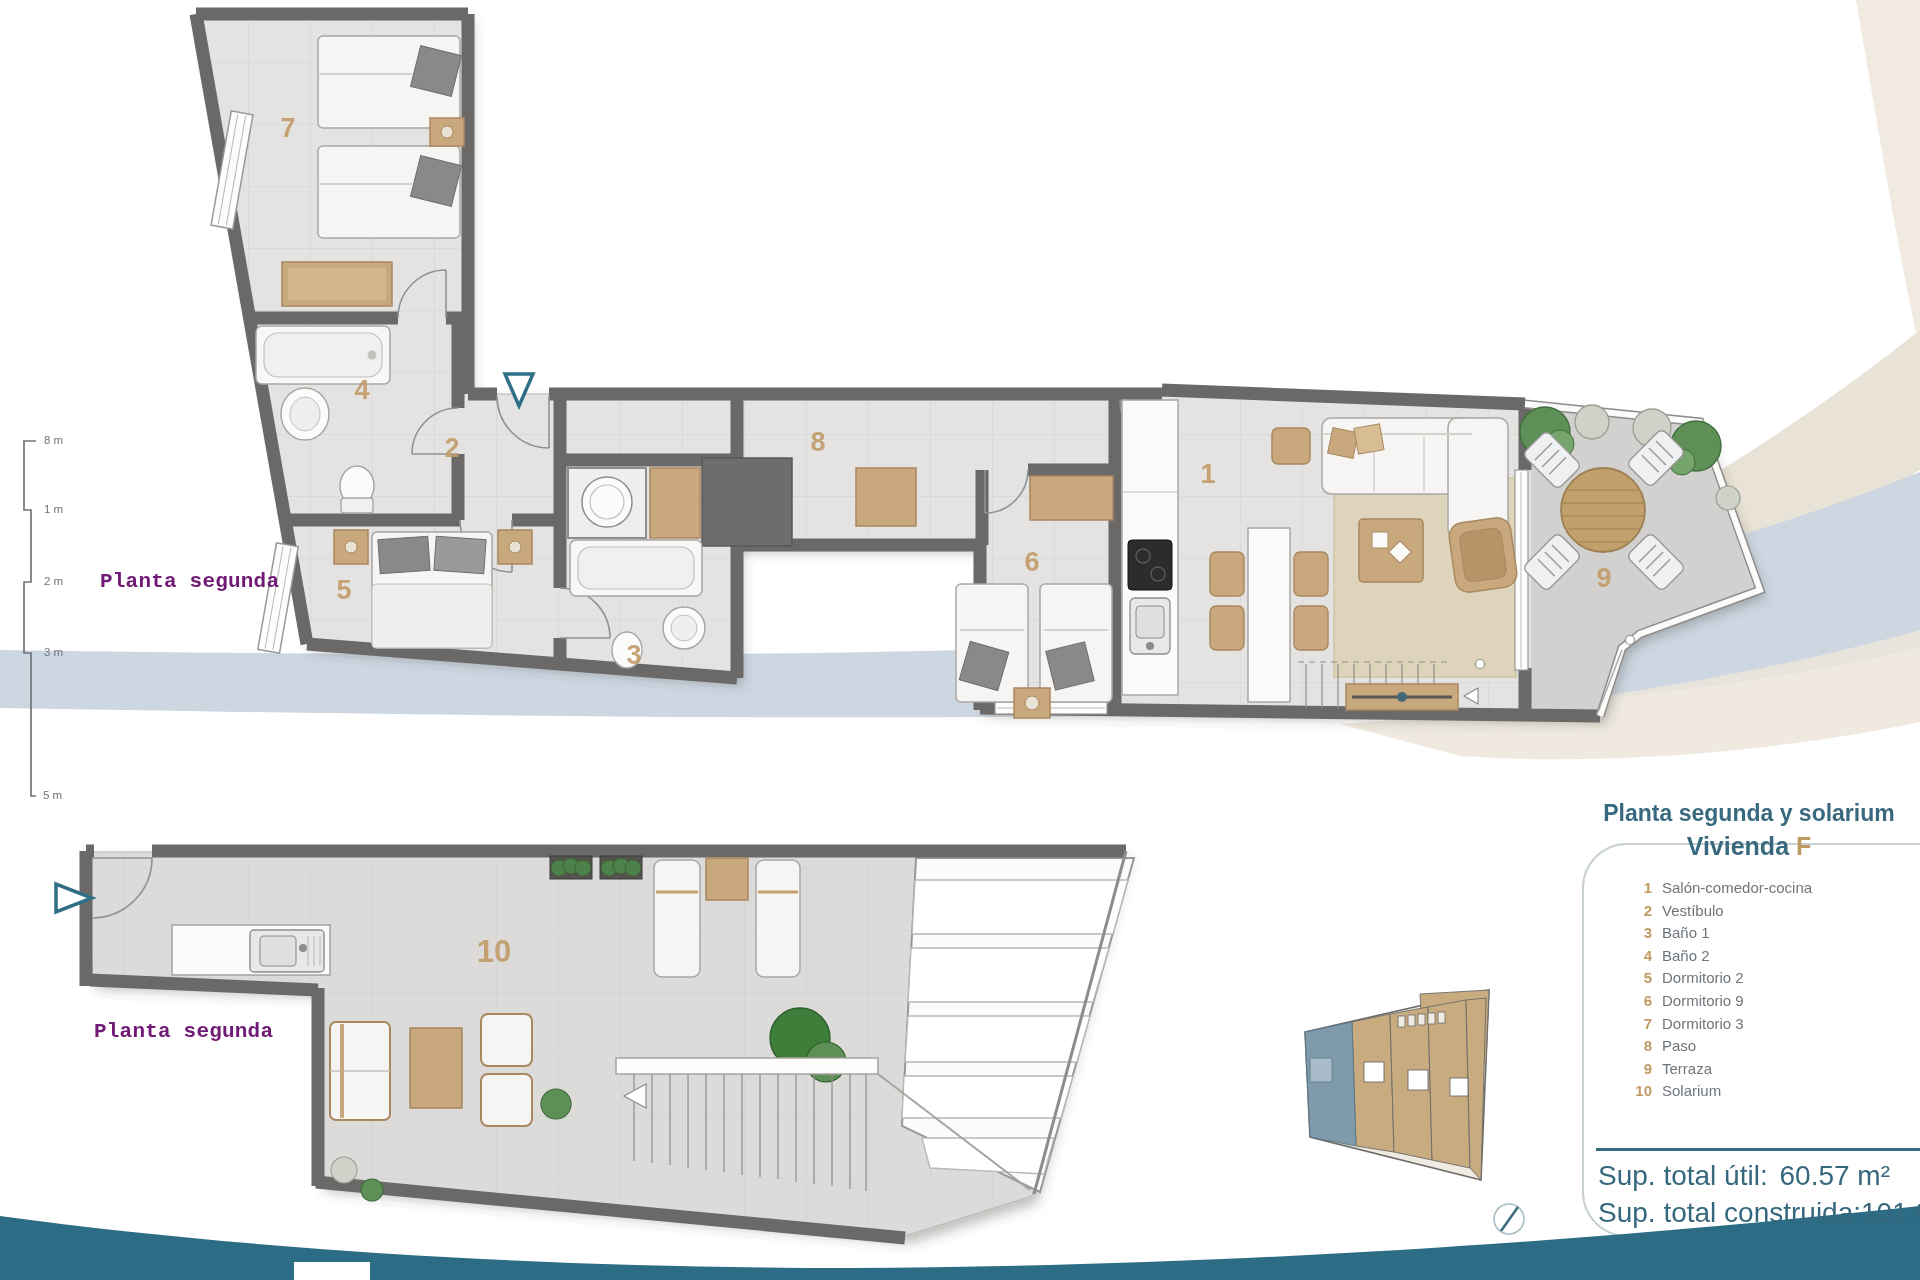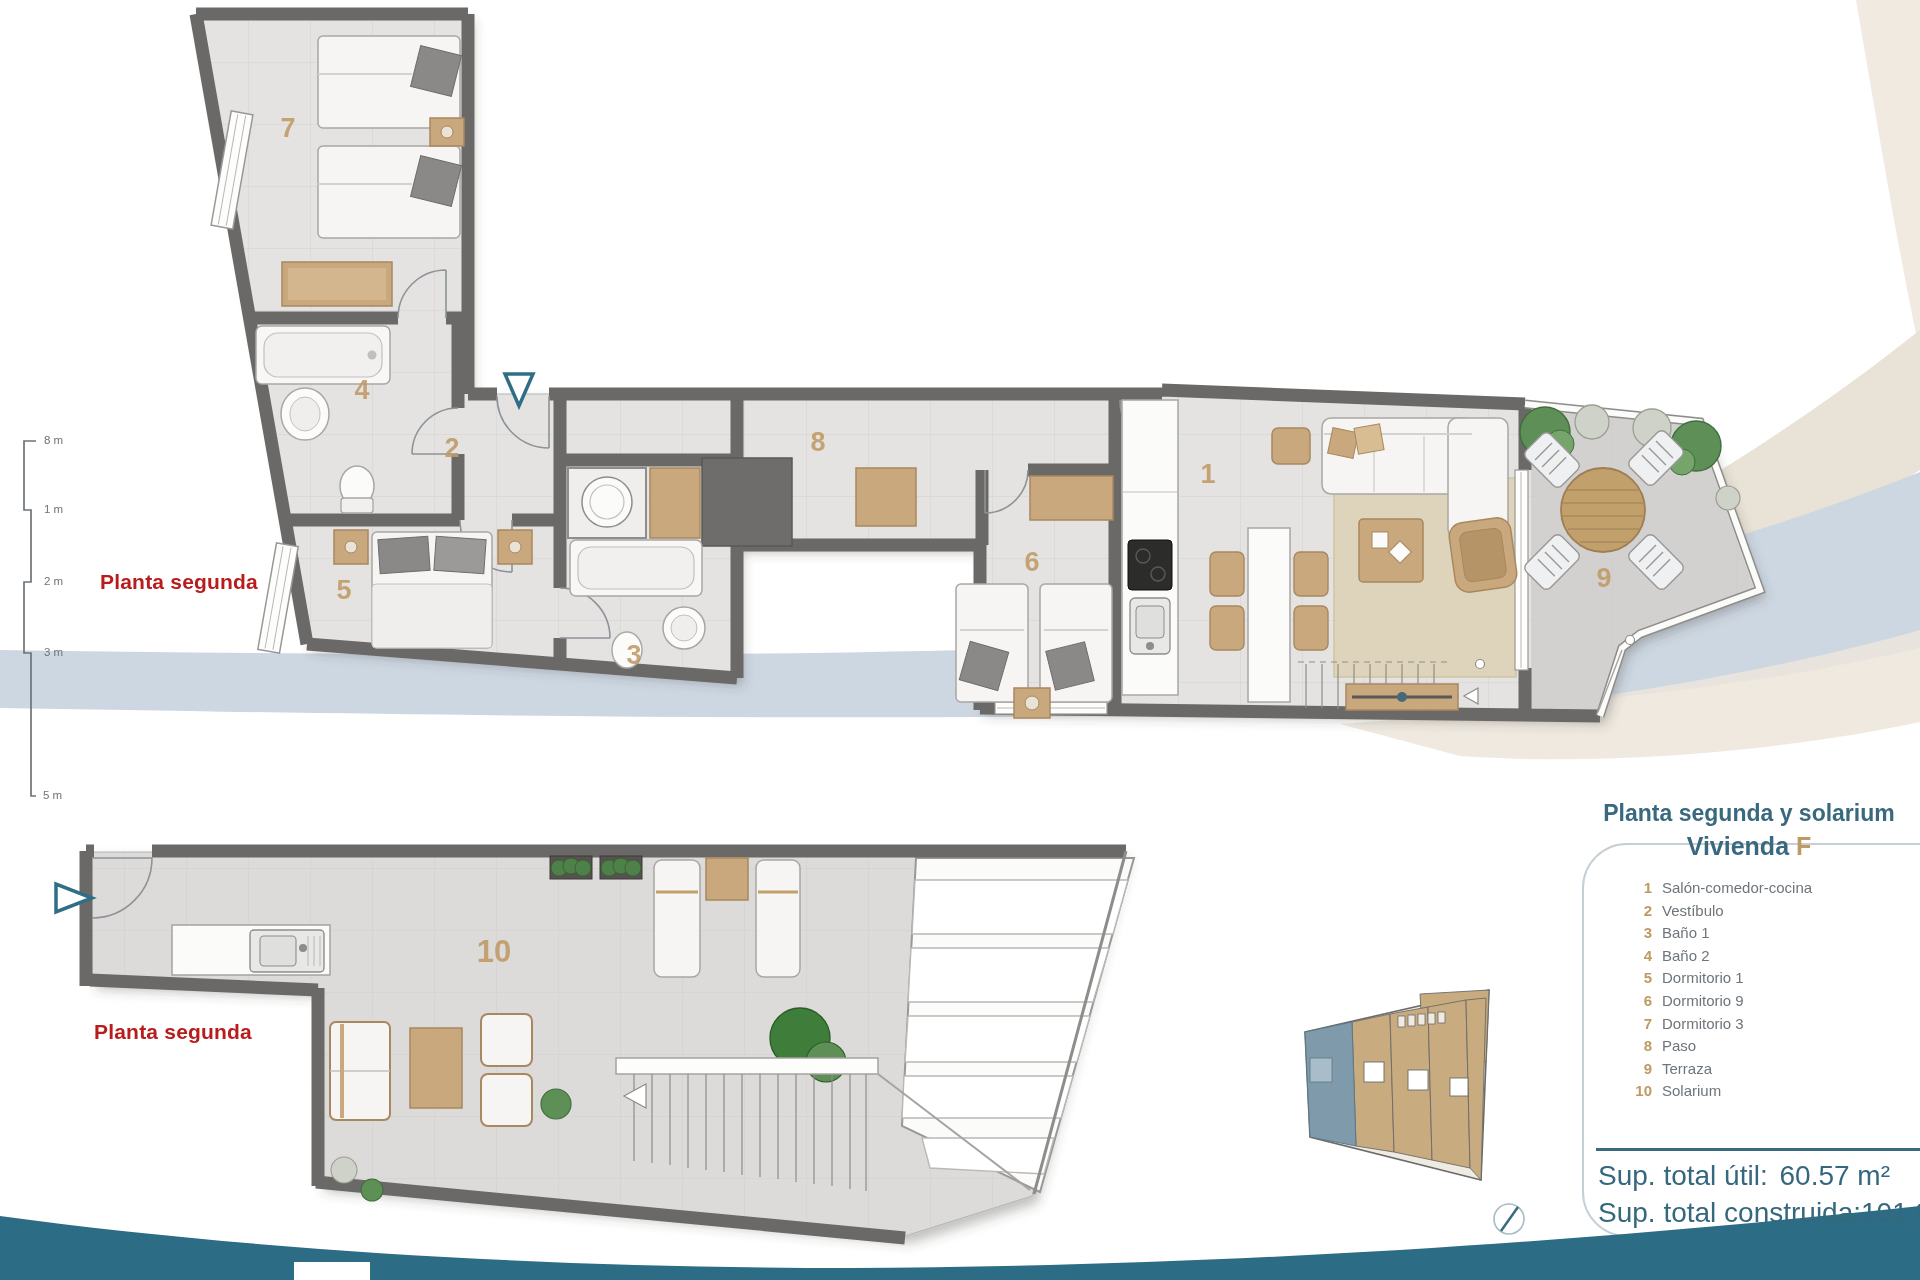--- a/index.html
+++ b/index.html
@@ -1,20 +1,20 @@
 <!DOCTYPE html>
 <html><head>
 <meta charset="utf-8">
 <style>
   html,body{margin:0;padding:0;background:#ffffff;}
   #canvas{position:relative;width:1920px;height:1280px;overflow:hidden;background:#ffffff;
           font-family:"Liberation Sans","DejaVu Sans",sans-serif;}
   svg{position:absolute;left:0;top:0;}
   .abs{position:absolute;}
-  .floor-label{font-weight:bold;font-size:21px;color:#b91c1c;letter-spacing:.2px;white-space:nowrap;}
+  .floor-label{font-weight:bold;font-size:21px;color:#701a75;letter-spacing:.2px;white-space:nowrap;font-family:Liberation Mono, monospace;}
   .scale-tick{position:absolute;font-size:11.5px;color:#6d7478;white-space:nowrap;}
   .room-num{position:absolute;transform:translate(-50%,-50%);font-weight:bold;font-size:27px;
             color:#c09a66;opacity:.88;white-space:nowrap;}
   .room-num.big{font-size:31px;}
   .right-header{position:absolute;left:1565px;top:800px;width:368px;text-align:center;color:#39697e;}
   .right-header .t1{font-weight:bold;font-size:23px;}
   .right-header .t2{font-weight:bold;font-size:25px;margin-top:5px;}
   .right-header .unit-letter{color:#bf9a63;margin-left:7px;}
   .legend{position:absolute;left:1628px;top:879px;width:292px;}
   .legend-row{display:flex;align-items:baseline;height:22.6px;}
@@ -458,21 +458,21 @@
       <div class="legend-row">
         <span class="legend-num">3</span>
         <span class="legend-lab">Baño 1</span>
       </div>
       <div class="legend-row">
         <span class="legend-num">4</span>
         <span class="legend-lab">Baño 2</span>
       </div>
       <div class="legend-row">
         <span class="legend-num">5</span>
-        <span class="legend-lab">Dormitorio 1</span>
+        <span class="legend-lab">Dormitorio 2</span>
       </div>
       <div class="legend-row">
         <span class="legend-num">6</span>
         <span class="legend-lab">Dormitorio 9</span>
       </div>
       <div class="legend-row">
         <span class="legend-num">7</span>
         <span class="legend-lab">Dormitorio 3</span>
       </div>
       <div class="legend-row">

